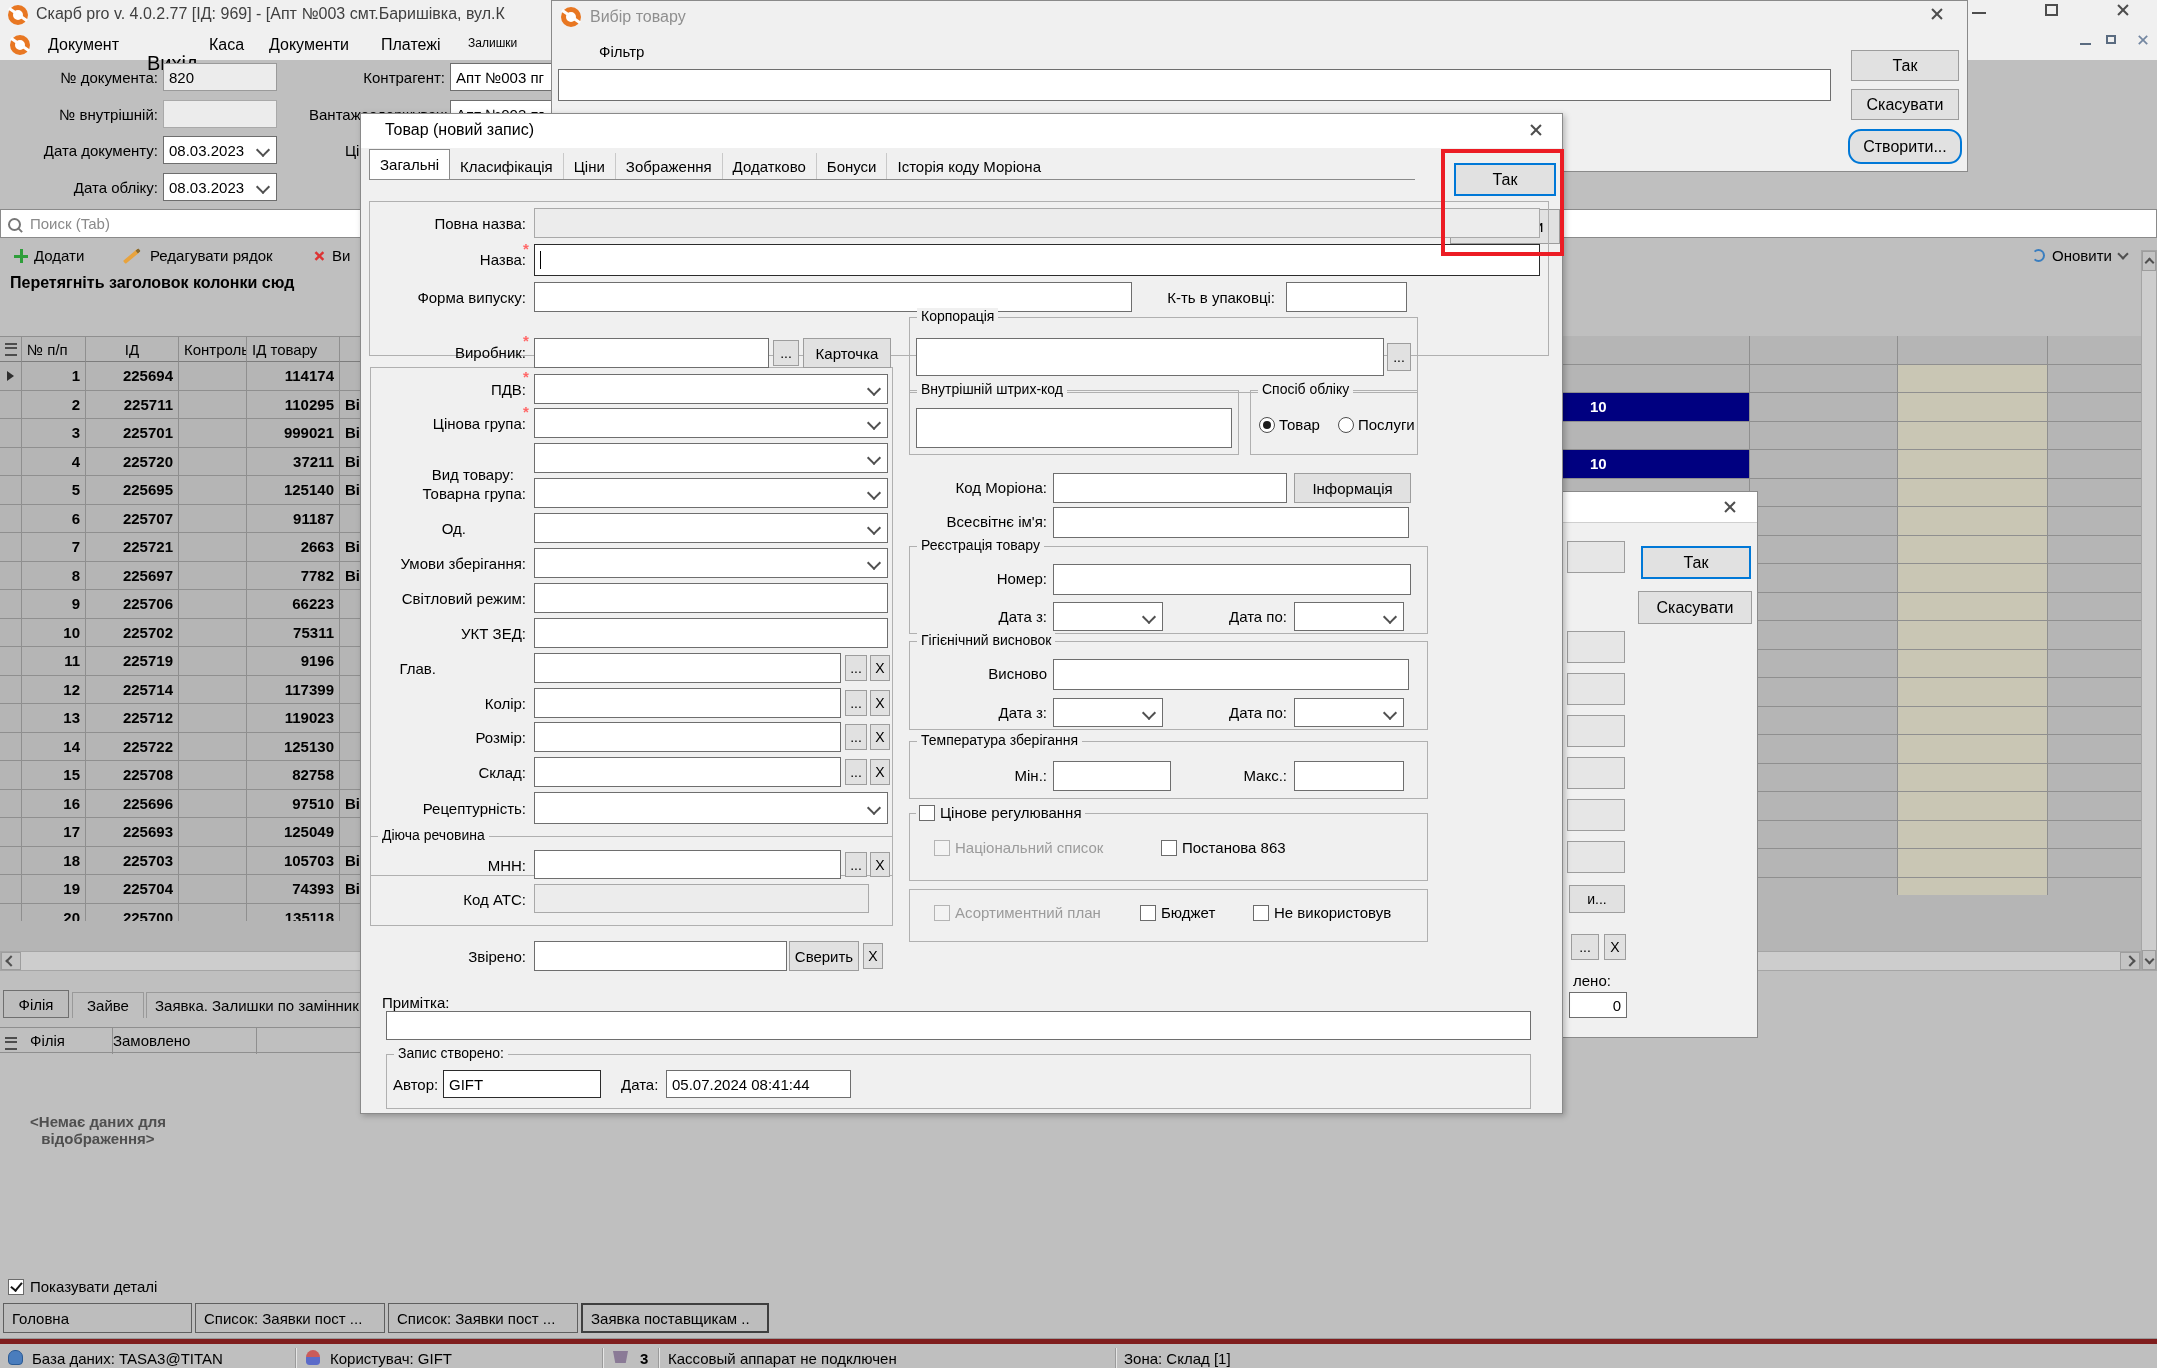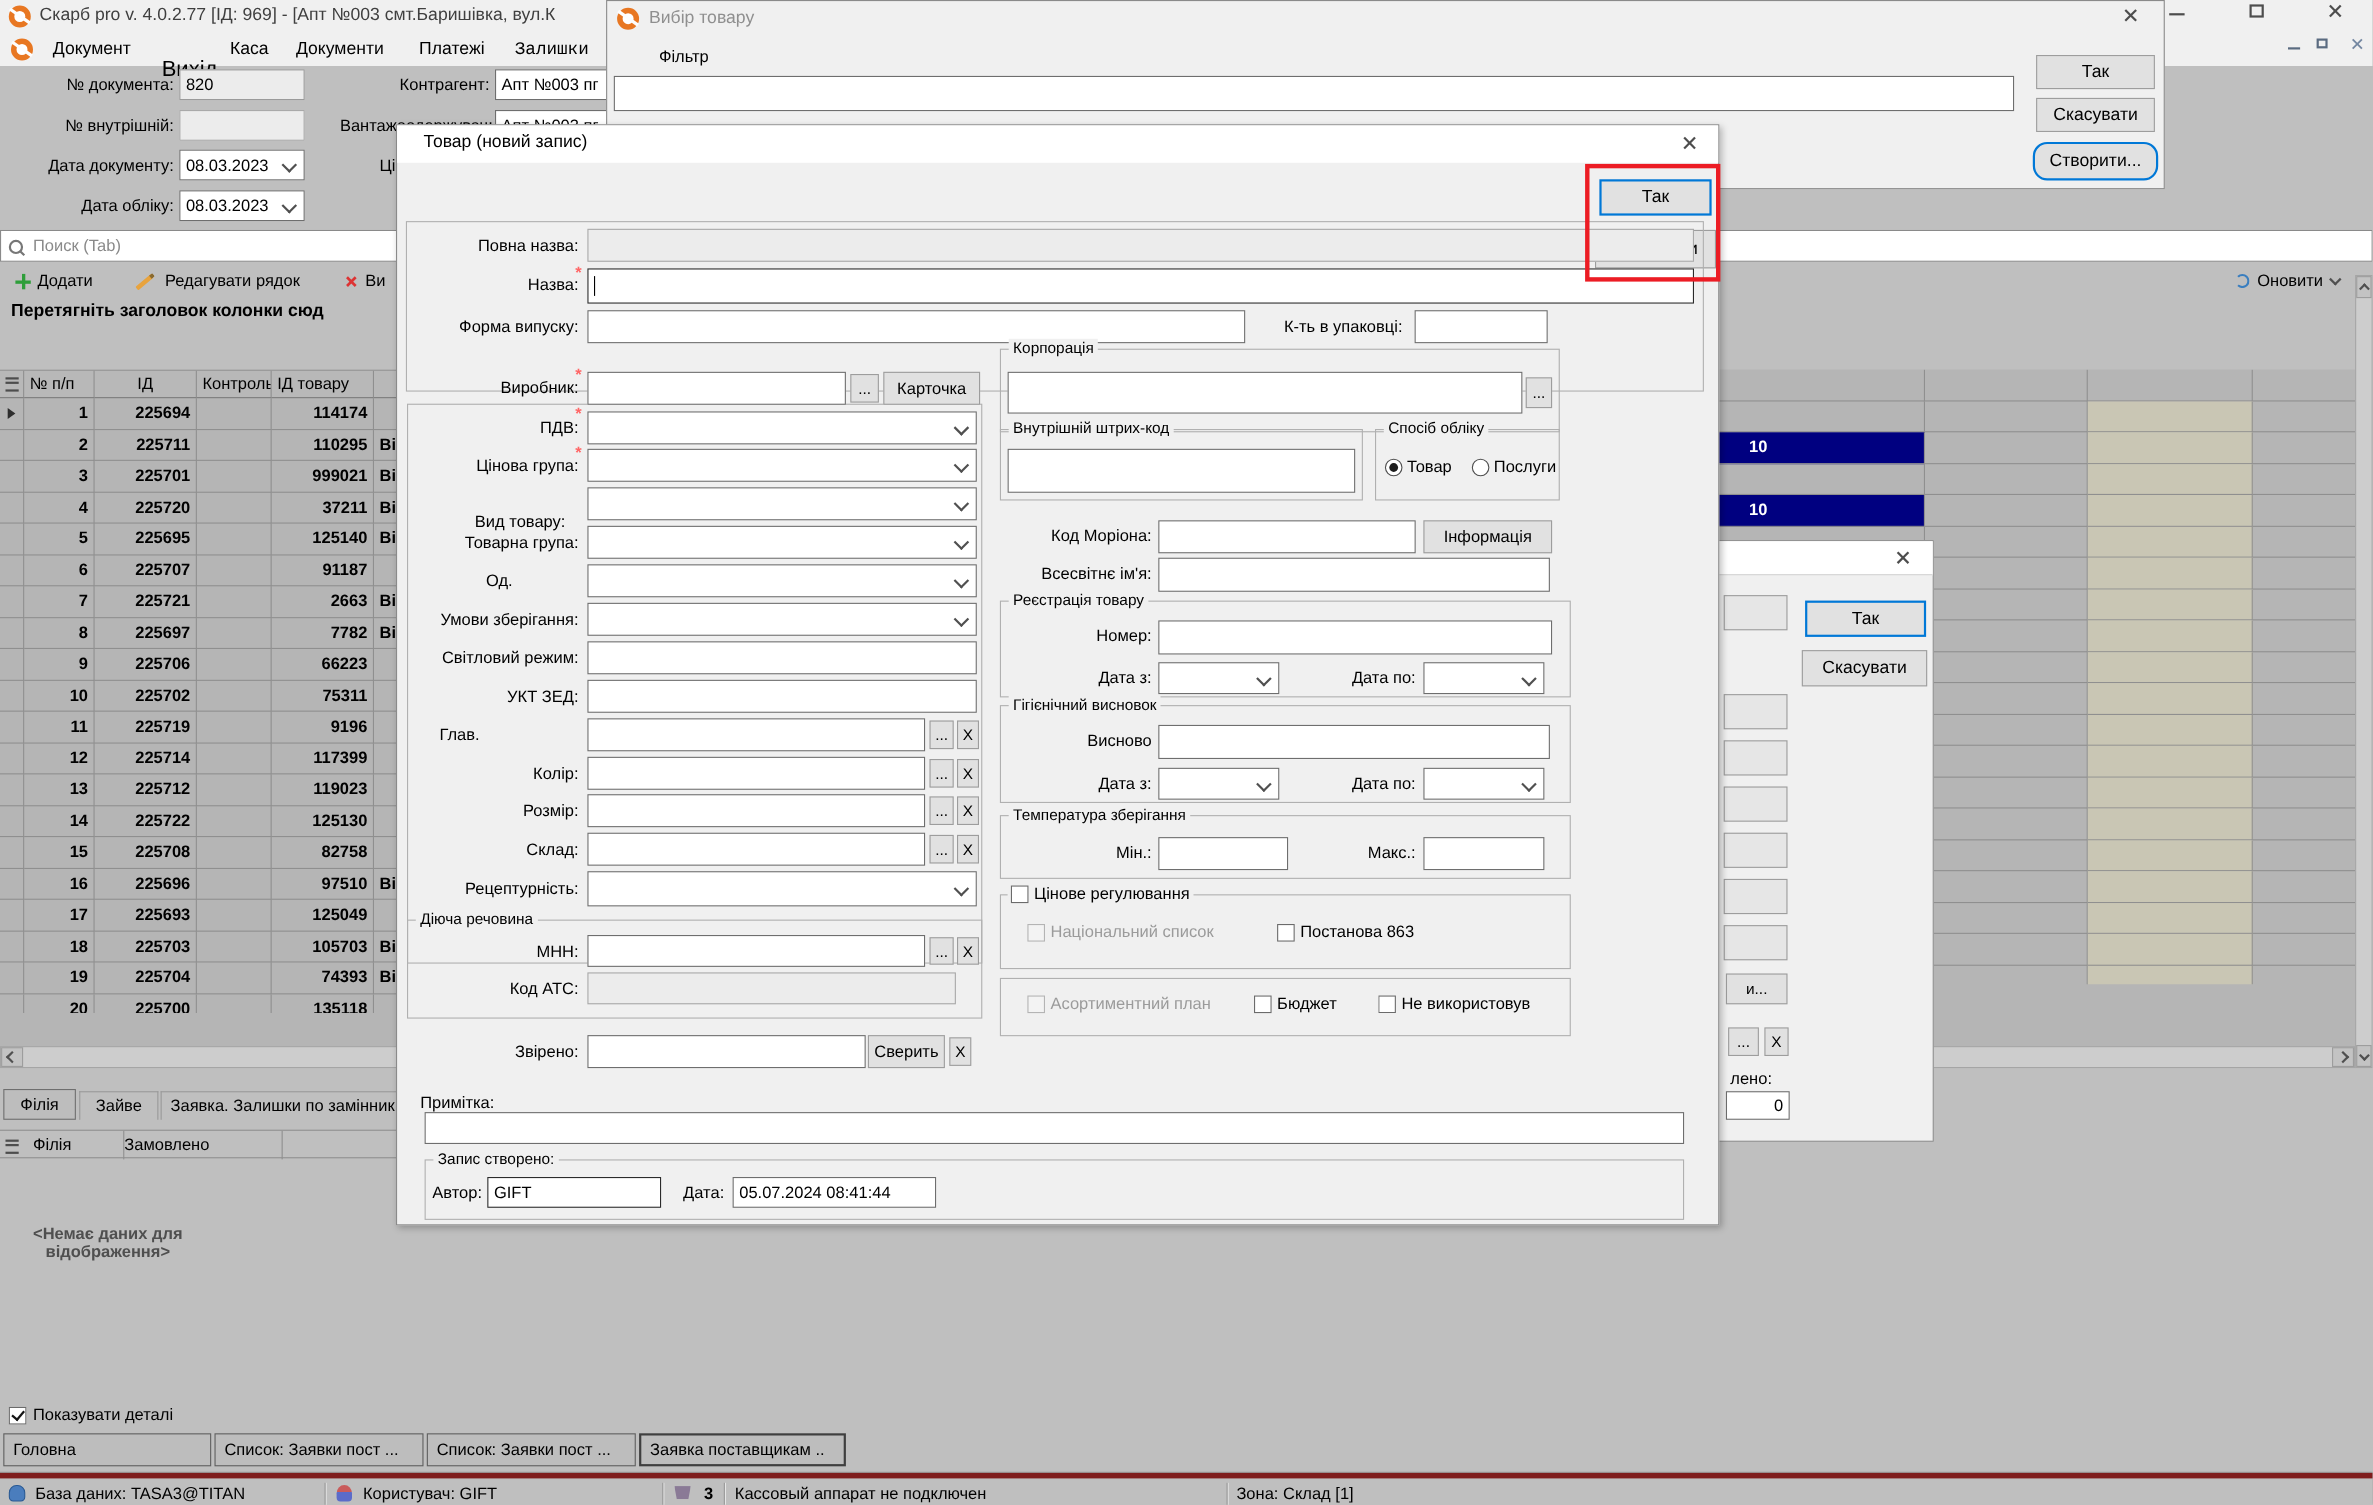--- a/index.html
+++ b/index.html
@@ -90,21 +90,21 @@
     <span class="xmark abs" style="left:2116px;top:3px;"></span>
   </div>
 
   <div class="abs" style="left:0;top:30px;width:2157px;height:30px;background:#f0f0f0;">
     <span class="logo" style="left:10px;top:5px;"></span>
     <span class="abs" style="left:48px;top:6px;font-size:16px;">Документ</span>
     <span class="abs" style="left:147px;top:22px;font-size:20px;">Вихід</span>
     <span class="abs" style="left:209px;top:6px;font-size:16px;">Каса</span>
     <span class="abs" style="left:269px;top:6px;font-size:16px;">Документи</span>
     <span class="abs" style="left:381px;top:6px;font-size:16px;">Платежі</span>
-    <span class="abs" style="left:468px;top:6px;font-size:16px;font-family:Liberation Mono, monospace;">Залишки</span>
+    <span class="abs" style="left:468px;top:6px;font-size:12px;">Залишки</span>
     
     <span class="abs" style="left:2080px;top:13px;width:11px;height:2px;background:#5a6b80;"></span>
     <span class="abs" style="left:2106px;top:5px;width:10px;height:9px;border:2px solid #5a6b80;"></span>
     <span class="xmark blue abs" style="left:2136px;top:3px;transform:scale(0.85);"></span>
   </div>
 
   <span class="lbl" style="left:10px;top:69px;width:148px;">№ документа:</span>
   <div class="inp" style="left:163px;top:63px;width:114px;height:28px;background:#ececec;border-color:#9a9a9a;">
       <span>820</span>
     </div>
@@ -631,20 +631,29 @@
 
 </div>
 
 <div class="abs" style="left:360px;top:113px;width:1203px;height:1001px;background:#f0f0f0;border:1px solid #8a8a8a;z-index:40;box-shadow:2px 2px 6px rgba(0,0,0,0.25);">
 
   <div class="abs" style="left:0;top:0;width:1201px;height:34px;background:#fff;">
     <span class="abs" style="left:24px;top:7px;font-size:16px;">Товар (новий запис)</span>
     <span class="xmark abs" style="left:1168px;top:9px;"></span>
   </div>
 
+  <div class="abs" style="left:8px;top:37px;height:29px;display:flex;align-items:flex-end;border-bottom:1px solid #8a8a8a;width:1046px;">
+    <span class="dtab active">Загальні</span>
+    <span class="dtab">Класифікація</span>
+    <span class="dtab">Ціни</span>
+    <span class="dtab">Зображення</span>
+    <span class="dtab">Додатково</span>
+    <span class="dtab">Бонуси</span>
+    <span class="dtab" style="border-right:none;">Історія коду Моріона</span>
+  </div>
 
   <div class="btn focus" style="left:1093px;top:49px;width:102px;height:33px;">
       <span>Так</span>
     </div>
   <div class="btn" style="left:1089px;top:95px;width:110px;height:35px;">
       <span>Скасувати</span>
     </div>
 
   <div class="gbox" style="left:8px;top:87px;width:1180px;height:155px;"></div>
   <span class="lbl" style="left:20px;top:101px;width:145px;">Повна назва:</span>

